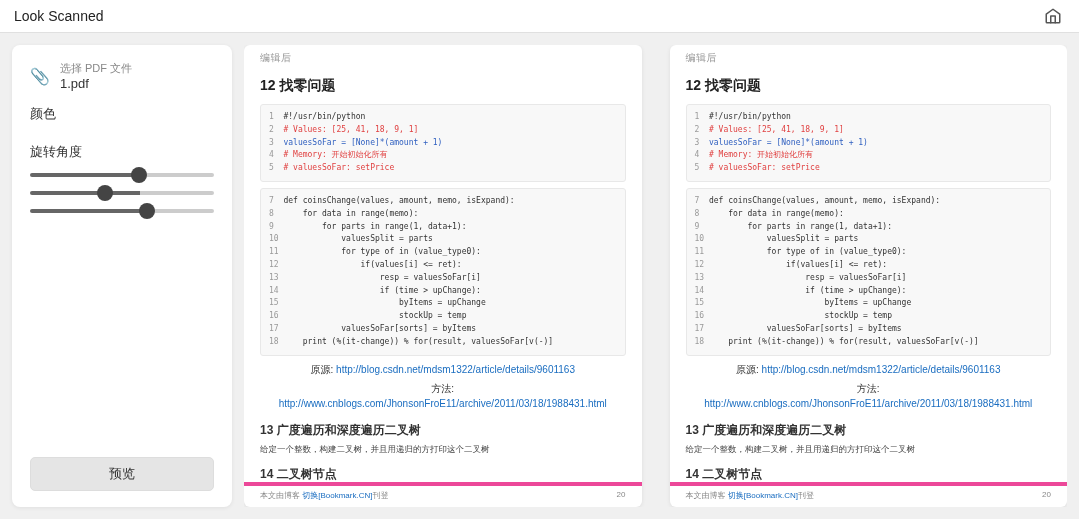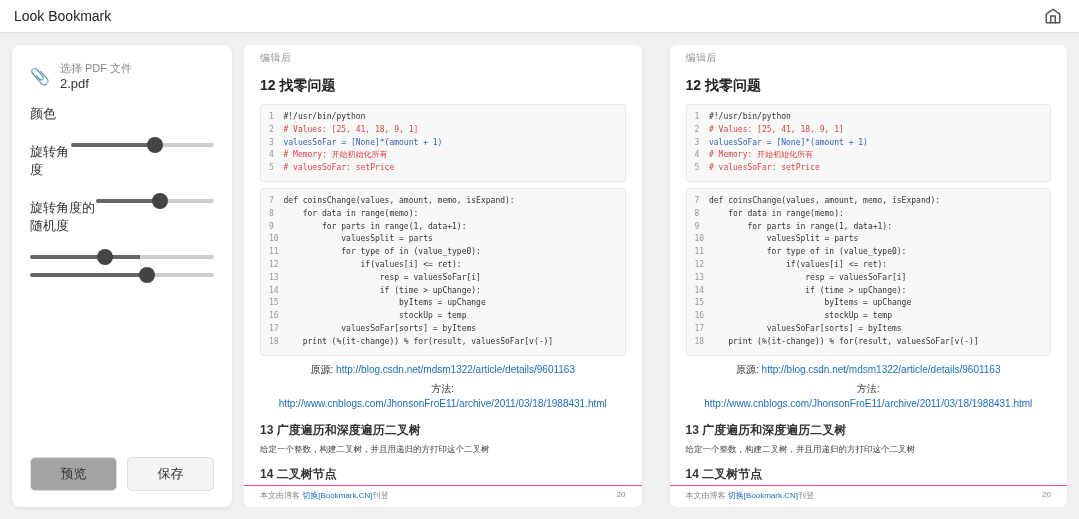--- a/index.html
+++ b/index.html
@@ -77,22 +77,21 @@
       font-weight: 500;
     }
     .section-label {
       font-size: 13px;
       color: #333;
       font-weight: 500;
       margin-bottom: 6px;
     }
     .setting-row {
       display: flex;
-      flex-direction: row;
-      align-items: center;
+      flex-direction: column;
     }
     .toggle-row {
       display: flex;
       align-items: center;
       gap: 10px;
       margin-top: 4px;
     }
     .toggle-label {
       font-size: 13px;
       color: #555;
@@ -119,21 +118,22 @@
       border-radius: 50%;
       top: 2px;
       box-shadow: 0 1px 3px rgba(0,0,0,0.3);
       transition: left 0.2s;
     }
     .toggle.on .toggle-knob { left: 18px; }
     .toggle.off .toggle-knob { left: 2px; }
     
     .slider-section {
       display: flex;
-      flex-direction: row;
+      flex-direction: column;
+      gap: 6px;
     }
     input[type=range] {
       width: 100%;
       -webkit-appearance: none;
       height: 4px;
       border-radius: 2px;
       background: linear-gradient(to right, #666 60%, #ccc 60%);
       outline: none;
       cursor: pointer;
     }
@@ -154,21 +154,21 @@
     .btn {
       flex: 1;
       padding: 7px 0;
       border-radius: 5px;
       border: none;
       cursor: pointer;
       font-size: 13px;
       font-weight: 500;
     }
     .btn-preview {
-      background: #a3a3a3;
+      background: #e5e5e5;
       color: #333;
       border: 1px solid #ddd;
     }
     .btn-save {
       background: #f5f5f5;
       color: #333;
       border: 1px solid #ddd;
     }
     
     #preview-area {
@@ -230,77 +230,72 @@
     .link-blue { color: #1a6dc0; }
     .source-line {
       font-size: 10px;
       margin: 4px 8px;
       text-align: center;
     }
     .panel-footer {
       font-size: 8px;
       color: #888;
       padding: 4px 16px 6px;
-      border-top: 1px solid #ec4899;
+      border-top: 4px solid #ec4899;
       display: flex;
       justify-content: space-between;
     }
     .panel-footer a { color: #1a6dc0; }
   </style>
 </head>
 <body>
 
 <div id="topbar">
-  <span id="topbar-title">Look Bookmark</span>
+  <span id="topbar-title">Look Scanned</span>
   <div id="home-icon-wrap" title="Home">
     <svg width="18" height="18" viewBox="0 0 24 24" fill="none" stroke="#555" stroke-width="2" stroke-linecap="round" stroke-linejoin="round">
       <path d="M3 9.5L12 3l9 6.5V20a1 1 0 01-1 1H4a1 1 0 01-1-1z"></path>
       <polyline points="9 21 9 12 15 12 15 21"></polyline>
     </svg>
   </div>
 </div>
 
 <div id="main">
 
   <div id="left-panel">
 
     <div class="file-select-row">
       <span class="paperclip-icon">📎</span>
       <div class="file-info">
         <span class="file-label">选择 PDF 文件</span>
-        <span class="file-name">2.pdf</span>
+        <span class="file-name">1.pdf</span>
       </div>
     </div>
 
     <div class="setting-row">
       <span class="section-label">颜色</span>
     </div>
 
 
     <div class="slider-section">
       <span class="section-label">旋转角度</span>
       <input type="range" min="0" max="100" value="60" style="">
     </div>
 
-    <div class="slider-section">
-      <span class="section-label">旋转角度的随机度</span>
-      <input type="range" min="0" max="100" value="55" style="">
-    </div>
 
     <div class="slider-section">
       <input type="range" min="0" max="100" value="40" style="">
     </div>
 
     <div class="slider-section">
       <input type="range" min="0" max="100" value="65" style="">
     </div>
 
     <div class="btn-row">
       <button class="btn btn-preview">预览</button>
-      <button class="btn btn-save">保存</button>
     </div>
 
   </div>
 
   <div id="preview-area">
 
     <div class="preview-panel">
       <div class="panel-tag">编辑后</div>
       <div class="panel-content">
         <h2>12  找零问题</h2>

